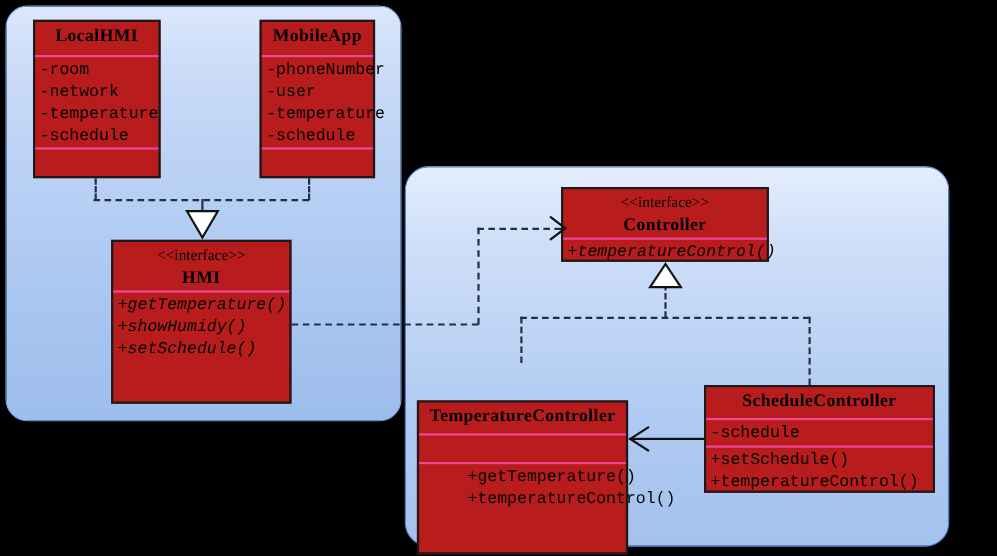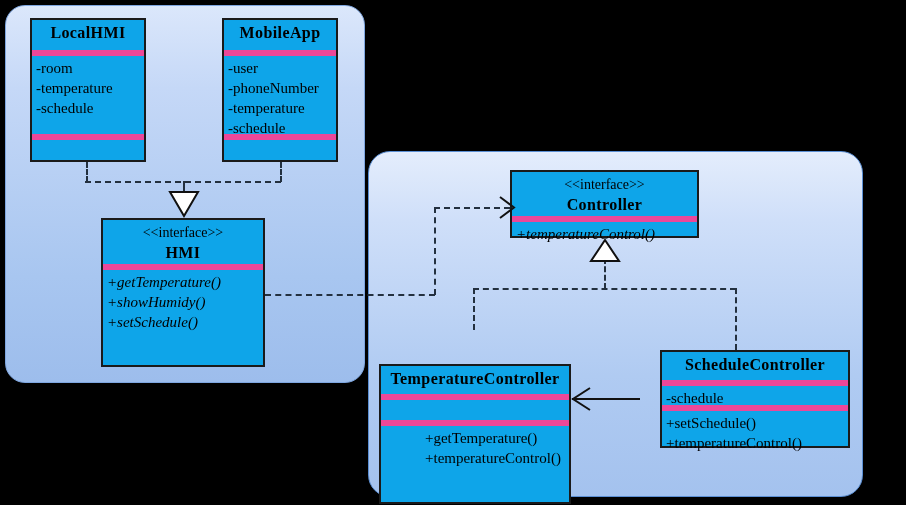--- a/index.html
+++ b/index.html
@@ -34,30 +34,30 @@
     left: 368px; top: 151px;
     width: 495px; height: 346px;
     background: linear-gradient(180deg, #e4edfc 0%, #cfdff9 20%, #b0cbf2 65%, #a4c2ee 100%);
     border: 1px solid #5b8fd4;
     border-radius: 22px;
   }
 
   
   .umlbox {
     position: absolute;
-    background: #0ea5e9;
+    background: #b91c1c;
     border: 2px solid #1a1a1a;
     box-sizing: border-box;
     z-index: 5;
   }
   .compartment {
     box-sizing: border-box;
     padding: 2px 4px 3px 4px;
   }
-  .compartment + .compartment { border-top: 6px solid #ec4899; }
+  .compartment + .compartment { border-top: 2px solid #ec4899; font-family: Liberation Mono, monospace; }
 
   .cname {
     text-align: center;
     font-weight: bold;
     font-size: 16px;
     line-height: 21px;
     letter-spacing: 0.4px;
     color: #000;
     white-space: nowrap;
   }
@@ -132,33 +132,34 @@
   <svg class="svgconn" style="left:566px; top:386px;" width="28" height="26" viewBox="0 0 28 26">
     <polyline points="24,2 7,13 24,24" fill="none" stroke="#111111" stroke-width="2"></polyline>
   </svg>
 
   <div class="umlbox" id="box-localhmi" style="left:30px; top:18px; width:116px; height:144px;">
     <div class="compartment" style="height:30px;">
       <div class="cname">LocalHMI</div>
     </div>
     <div class="compartment" style="height:84px;">
       <div class="member">-room</div>
+      <div class="member">-network</div>
       <div class="member">-temperature</div>
       <div class="member">-schedule</div>
     </div>
     <div class="compartment empty-comp"></div>
   </div>
 
-  <div class="umlbox" id="box-mobileapp" style="left:222px; top:18px; width:116px; height:144px;">
+  <div class="umlbox" id="box-mobileapp" style="left:236px; top:18px; width:105px; height:144px;">
     <div class="compartment" style="height:30px;">
       <div class="cname">MobileApp</div>
     </div>
     <div class="compartment" style="height:84px;">
+      <div class="member">-phoneNumber</div>
       <div class="member">-user</div>
-      <div class="member">-phoneNumber</div>
       <div class="member">-temperature</div>
       <div class="member">-schedule</div>
     </div>
     <div class="compartment empty-comp"></div>
   </div>
 
   <div class="umlbox" id="box-hmi" style="left:101px; top:218px; width:164px; height:149px;">
     <div class="compartment" style="height:44px; padding-top:3px;">
       <div class="stereo">&lt;&lt;interface&gt;&gt;</div>
       <div class="cname">HMI</div>
@@ -184,21 +185,21 @@
     <div class="compartment" style="height:28px;">
       <div class="cname">TemperatureController</div>
     </div>
     <div class="compartment empty-comp"></div>
     <div class="compartment" style="height:60px;padding-left:44px;">
       <div class="member">+getTemperature()</div>
       <div class="member">+temperatureControl()</div>
     </div>
   </div>
 
-  <div class="umlbox" id="box-schedulecontroller" style="left:660px; top:350px; width:190px; height:98px;">
+  <div class="umlbox" id="box-schedulecontroller" style="left:640px; top:350px; width:210px; height:98px;">
     <div class="compartment" style="height:28px;">
       <div class="cname">ScheduleController</div>
     </div>
     <div class="compartment" style="height:25px;">
       <div class="member">-schedule</div>
     </div>
     <div class="compartment" style="height:45px;">
       <div class="member">+setSchedule()</div>
       <div class="member">+temperatureControl()</div>
     </div>

